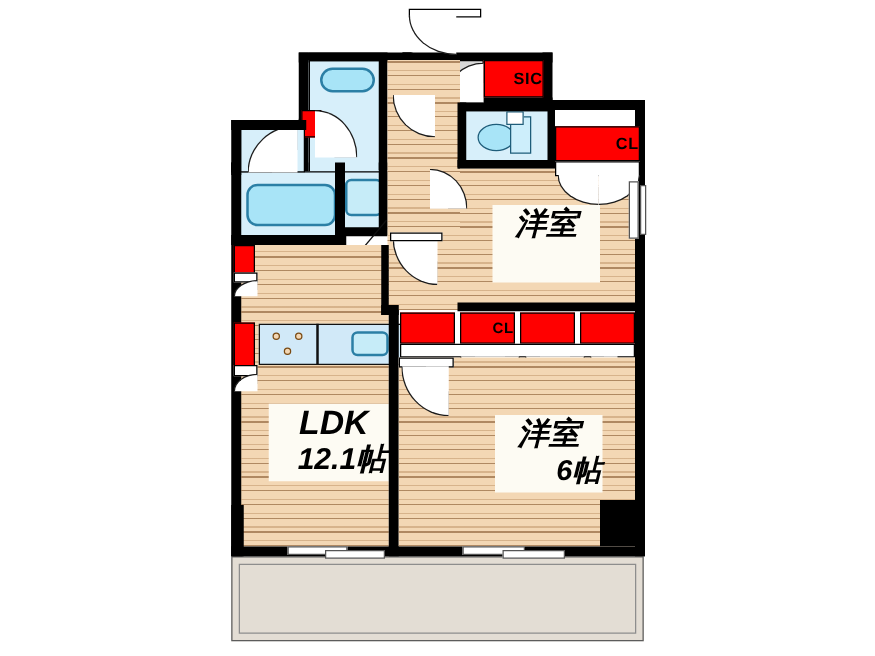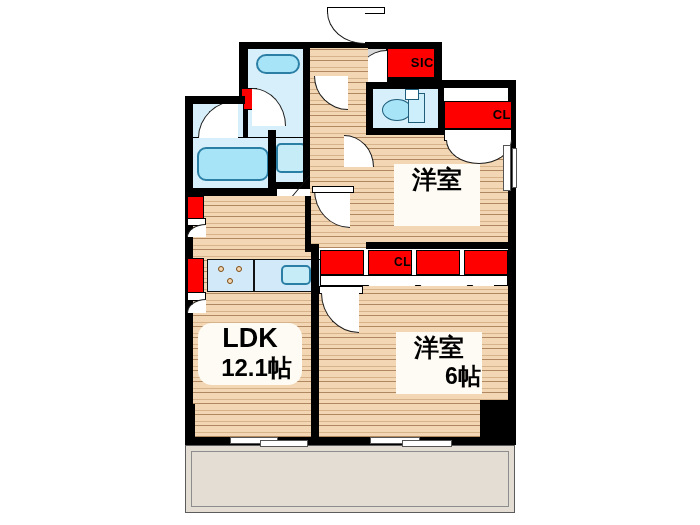--- a/index.html
+++ b/index.html
@@ -25,21 +25,21 @@
   .white{background:#ffffff;border:1.5px solid #000;}
   .gray{background:#d9d9d9;border:1.5px solid #000;}
   .watery{background:#d7effa;border:1.5px solid #000;}
   .tub{background:#a8e4f7;border:2px solid #2b7fa5;border-radius:9px;}
   .basin{background:#a8e4f7;border:2px solid #2b7fa5;border-radius:11px;}
   .sinkpan{background:#c6ecf8;border:2px solid #2b7fa5;border-radius:5px;}
   .balc{background:#e3ddd4;border:1.5px solid #5c5c5c;}
 
   
   .lab{position:absolute;background:#fdfbf3;color:#000;
-       text-align:center;line-height:1;white-space:nowrap;}
+       text-align:center;line-height:1;white-space:nowrap;font-style:italic;}
   .lab .l1{font-weight:bold;}
   .lab .l2{font-weight:bold;}
 
   
   .arc{position:absolute;border:1.4px solid #1a1a1a;background:#ffffff;}
   .arc-tl{border-radius:100% 0 0 0;}
   .arc-tr{border-radius:0 100% 0 0;}
   .arc-bl{border-radius:0 0 0 100%;}
   .arc-br{border-radius:0 0 100% 0;}
 
@@ -147,21 +147,21 @@
   <div class="abs sinkpan" style="left:281px;top:265px;width:30px;height:20px;"></div>
 
   <div class="abs redbox" style="left:187px;top:258px;width:17px;height:36px;"></div>
   <div class="abs white" style="left:187px;top:292px;width:19px;height:9px;"></div>
   <div class="abs arc arc-tl" style="left:187px;top:299px;width:19px;height:14px;border-bottom:none;border-right:none;"></div>
 
   <div class="abs redbox" style="left:187px;top:196px;width:17px;height:23px;"></div>
   <div class="abs white" style="left:187px;top:218px;width:19px;height:8px;"></div>
   <div class="abs arc arc-tl" style="left:187px;top:224px;width:19px;height:13px;border-bottom:none;border-right:none;"></div>
 
-  <div class="abs lab" style="left:198px;top:323px;width:104px;height:62px;border-radius:14px;">
+  <div class="abs lab" style="left:215px;top:323px;width:104px;height:62px;">
      <div class="l1" style="font-size:27px;line-height:31px;">LDK</div>
      <div class="l2" style="font-size:24px;line-height:28px;padding-left:13px;">12.1帖</div>
   </div>
 
   <div class="abs wall" style="left:311px;top:248px;width:8px;height:197px;"></div>
   <div class="abs wall" style="left:305px;top:196px;width:6px;height:56px;"></div>
 
   <div class="abs woodv" style="left:368px;top:135px;width:140px;height:113px;"></div>
   <div class="abs lab" style="left:394px;top:164px;width:86px;height:62px;">
      <div class="l1" style="font-size:25px;line-height:30px;">洋室</div>

